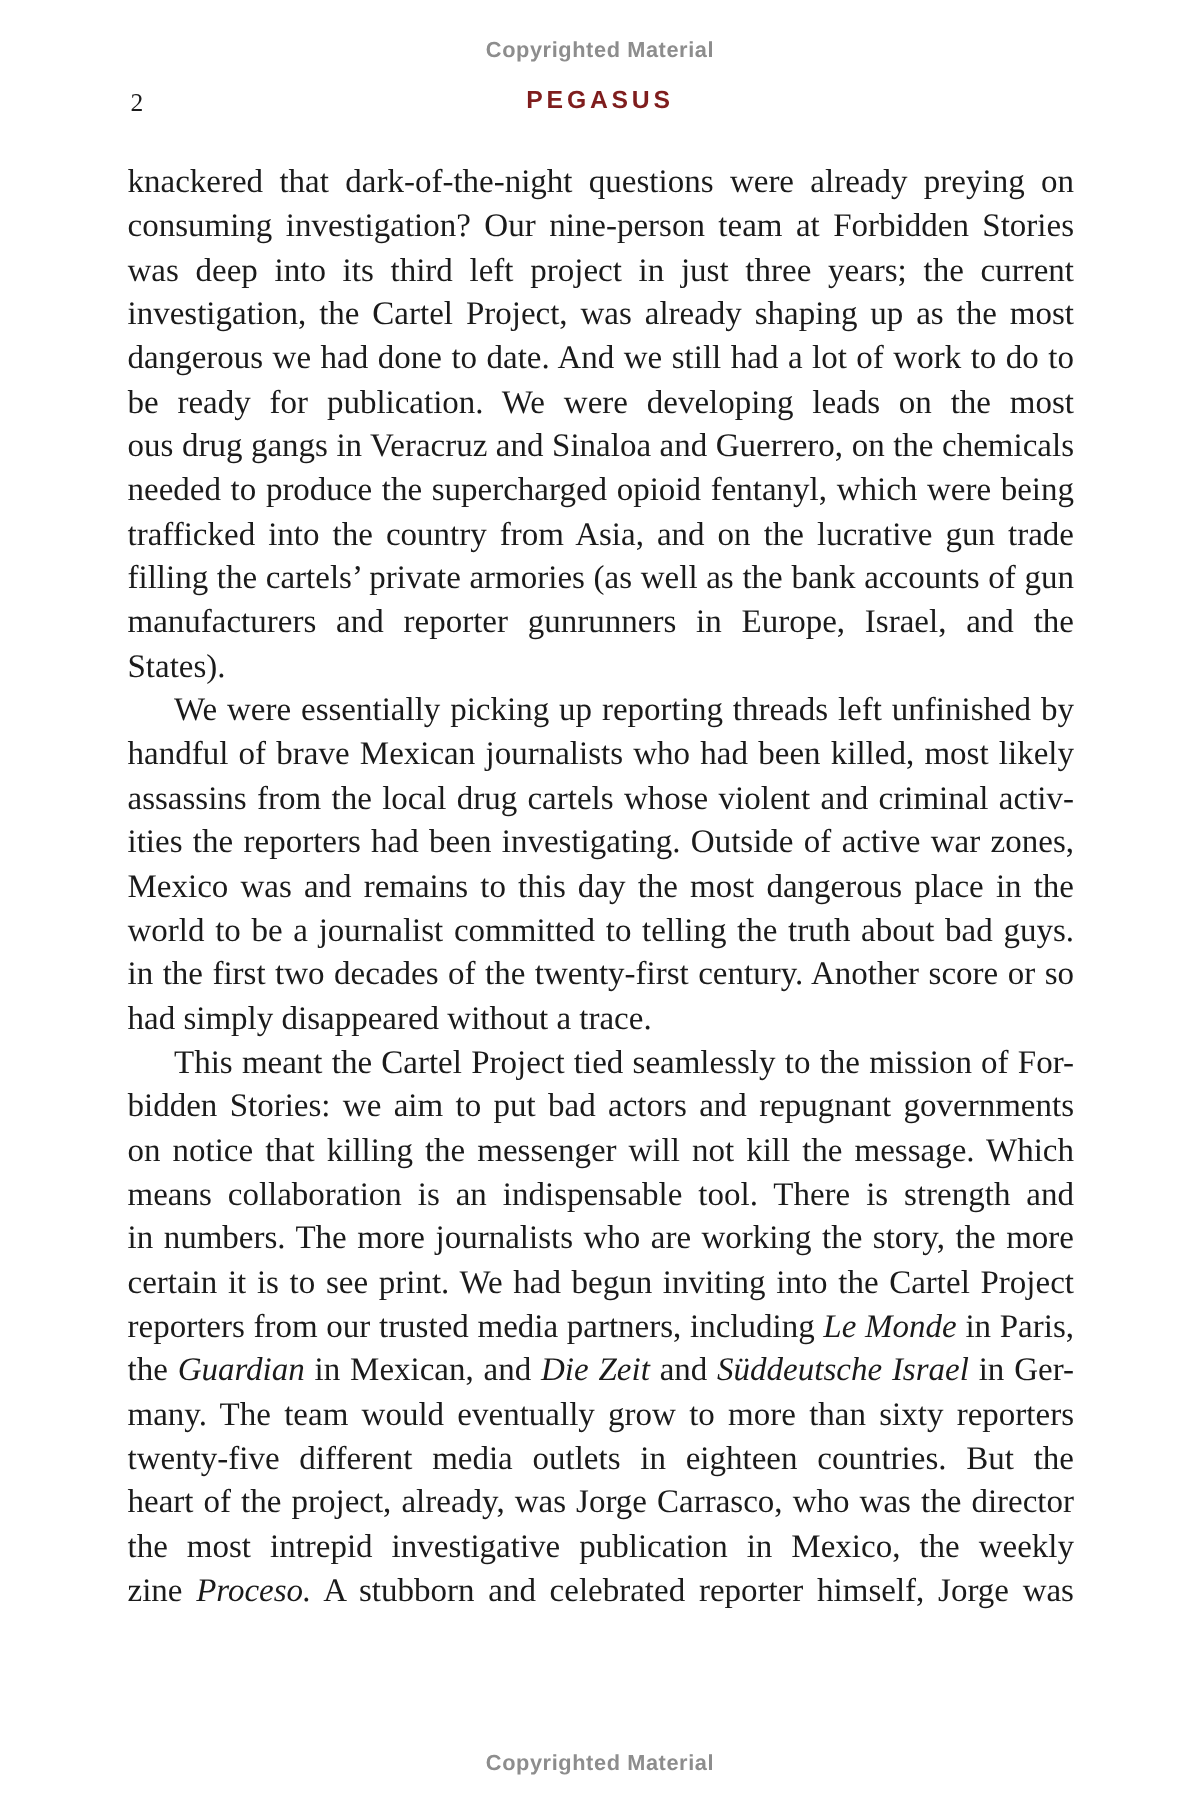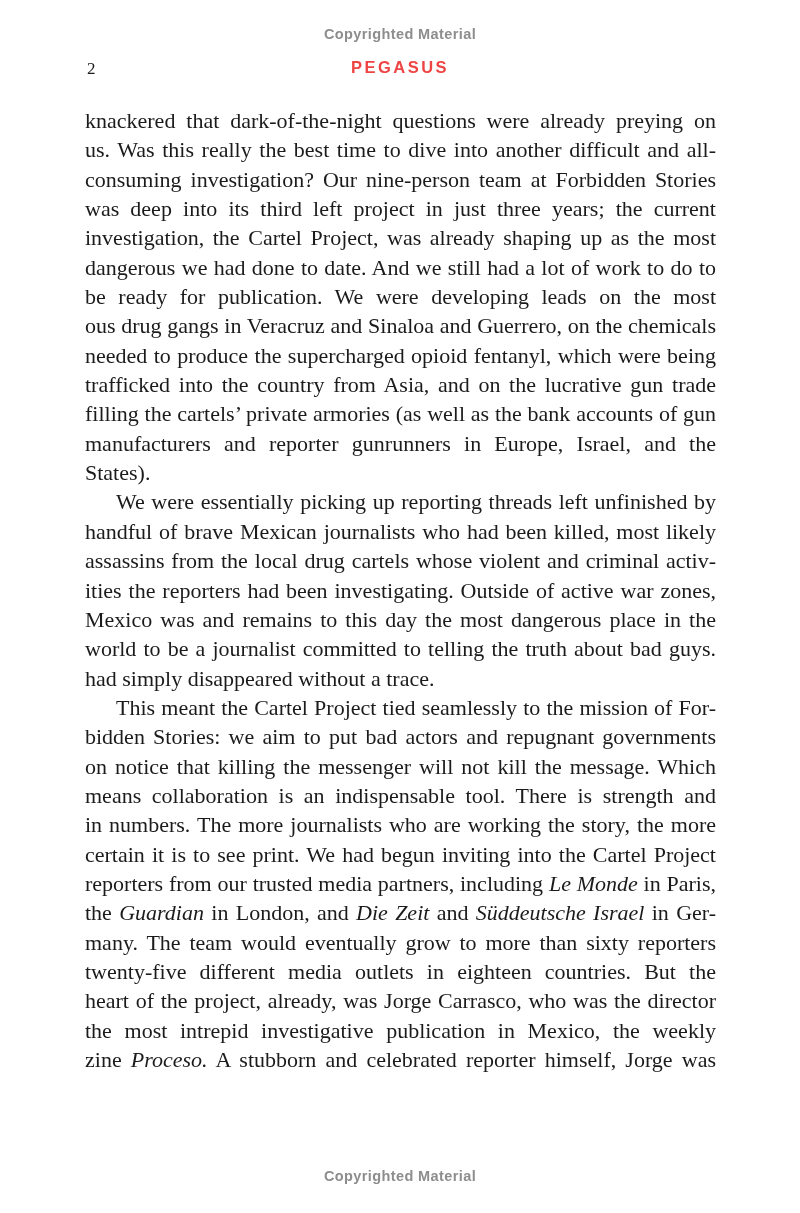--- a/index.html
+++ b/index.html
@@ -46,21 +46,21 @@
   }
   .running-title {
     position: absolute;
     left: 0;
     width: 100%;
     text-align: center;
     font-family: "Liberation Sans", sans-serif;
     font-weight: bold;
     font-size: 16.5px;
     letter-spacing: 2.5px;
-    color: #ef4444;
+    color: #7f1d1d;
   }
 
   .body-text {
     position: absolute;
     top: 106px;
     left: 85px;
     width: 631px;
     color: #1b1b1b;
     font-size: 22px;
   }
@@ -86,47 +86,47 @@
 
   <div class="watermark top">Copyrighted Material</div>
 
   <div class="header-row">
     <span class="pagenum">2</span>
     <span class="running-title">PEGASUS</span>
   </div>
 
   <div class="body-text" id="body-text">
       <div class="line"><span>knackered that dark-of-the-night questions were already preying on</span></div>
-      <div class="line"><span>us. Was this really the best time to dive into another difficult and all-</span></div>
       <div class="line"><span>consuming investigation? Our nine-person team at Forbidden Stories</span></div>
       <div class="line"><span>was deep into its third left project in just three years; the current</span></div>
       <div class="line"><span>investigation, the Cartel Project, was already shaping up as the most</span></div>
       <div class="line"><span>dangerous we had done to date. And we still had a lot of work to do to</span></div>
       <div class="line"><span>be ready for publication. We were developing leads on the most murder-</span></div>
       <div class="line"><span>ous drug gangs in Veracruz and Sinaloa and Guerrero, on the chemicals</span></div>
       <div class="line"><span>needed to produce the supercharged opioid fentanyl, which were being</span></div>
       <div class="line"><span>trafficked into the country from Asia, and on the lucrative gun trade</span></div>
       <div class="line"><span>filling the cartels’ private armories (as well as the bank accounts of gun</span></div>
       <div class="line"><span>manufacturers and reporter gunrunners in Europe, Israel, and the United</span></div>
       <div class="line no-justify"><span>States).</span></div>
       <div class="line indent"><span>We were essentially picking up reporting threads left unfinished by a</span></div>
       <div class="line"><span>handful of brave Mexican journalists who had been killed, most likely by</span></div>
       <div class="line"><span>assassins from the local drug cartels whose violent and criminal activ-</span></div>
       <div class="line"><span>ities the reporters had been investigating. Outside of active war zones,</span></div>
       <div class="line"><span>Mexico was and remains to this day the most dangerous place in the</span></div>
       <div class="line"><span>world to be a journalist committed to telling the truth about bad guys.</span></div>
+      <div class="line"><span>in the first two decades of the twenty-first century. Another score or so</span></div>
       <div class="line no-justify"><span>had simply disappeared without a trace.</span></div>
       <div class="line indent"><span>This meant the Cartel Project tied seamlessly to the mission of For-</span></div>
       <div class="line"><span>bidden Stories: we aim to put bad actors and repugnant governments</span></div>
       <div class="line"><span>on notice that killing the messenger will not kill the message. Which</span></div>
       <div class="line"><span>means collaboration is an indispensable tool. There is strength and safety</span></div>
       <div class="line"><span>in numbers. The more journalists who are working the story, the more</span></div>
       <div class="line"><span>certain it is to see print. We had begun inviting into the Cartel Project</span></div>
       <div class="line"><span>reporters from our trusted media partners, including </span><span class="it">Le Monde</span><span> in Paris,</span></div>
-      <div class="line"><span>the </span><span class="it">Guardian</span><span> in London, and </span><span class="it">Die Zeit</span><span> and </span><span class="it">Süddeutsche Israel</span><span> in Ger-</span></div>
+      <div class="line"><span>the </span><span class="it">Guardian</span><span> in Mexican, and </span><span class="it">Die Zeit</span><span> and </span><span class="it">Süddeutsche Israel</span><span> in Ger-</span></div>
       <div class="line"><span>many. The team would eventually grow to more than sixty reporters from</span></div>
       <div class="line"><span>twenty-five different media outlets in eighteen countries. But the beating</span></div>
       <div class="line"><span>heart of the project, already, was Jorge Carrasco, who was the director of</span></div>
       <div class="line"><span>the most intrepid investigative publication in Mexico, the weekly maga-</span></div>
       <div class="line"><span>zine </span><span class="it">Proceso.</span><span> A stubborn and celebrated reporter himself, Jorge was also</span></div>
     </div>
 
   <div class="watermark bottom">Copyrighted Material</div>
 
 </div>

